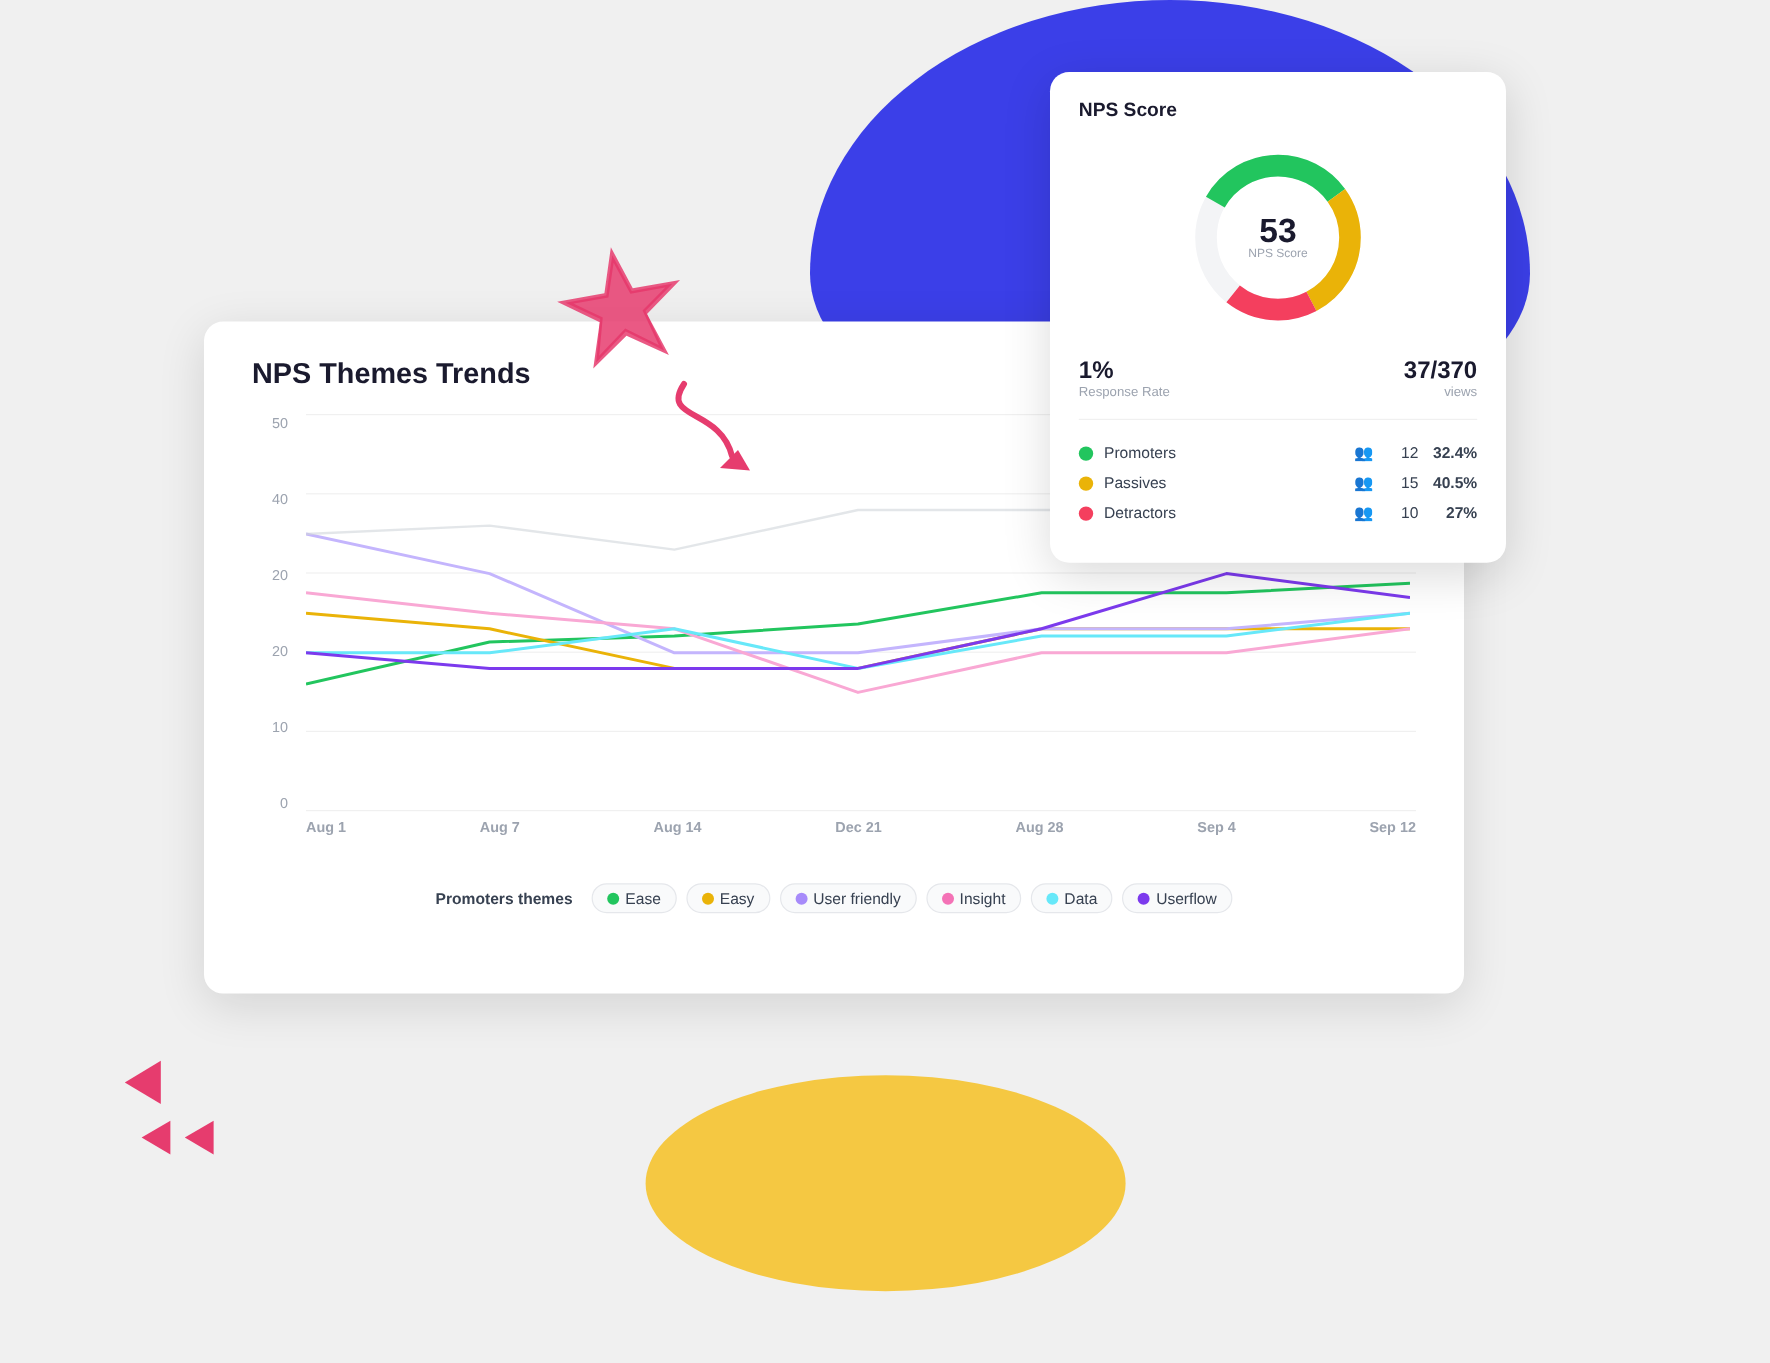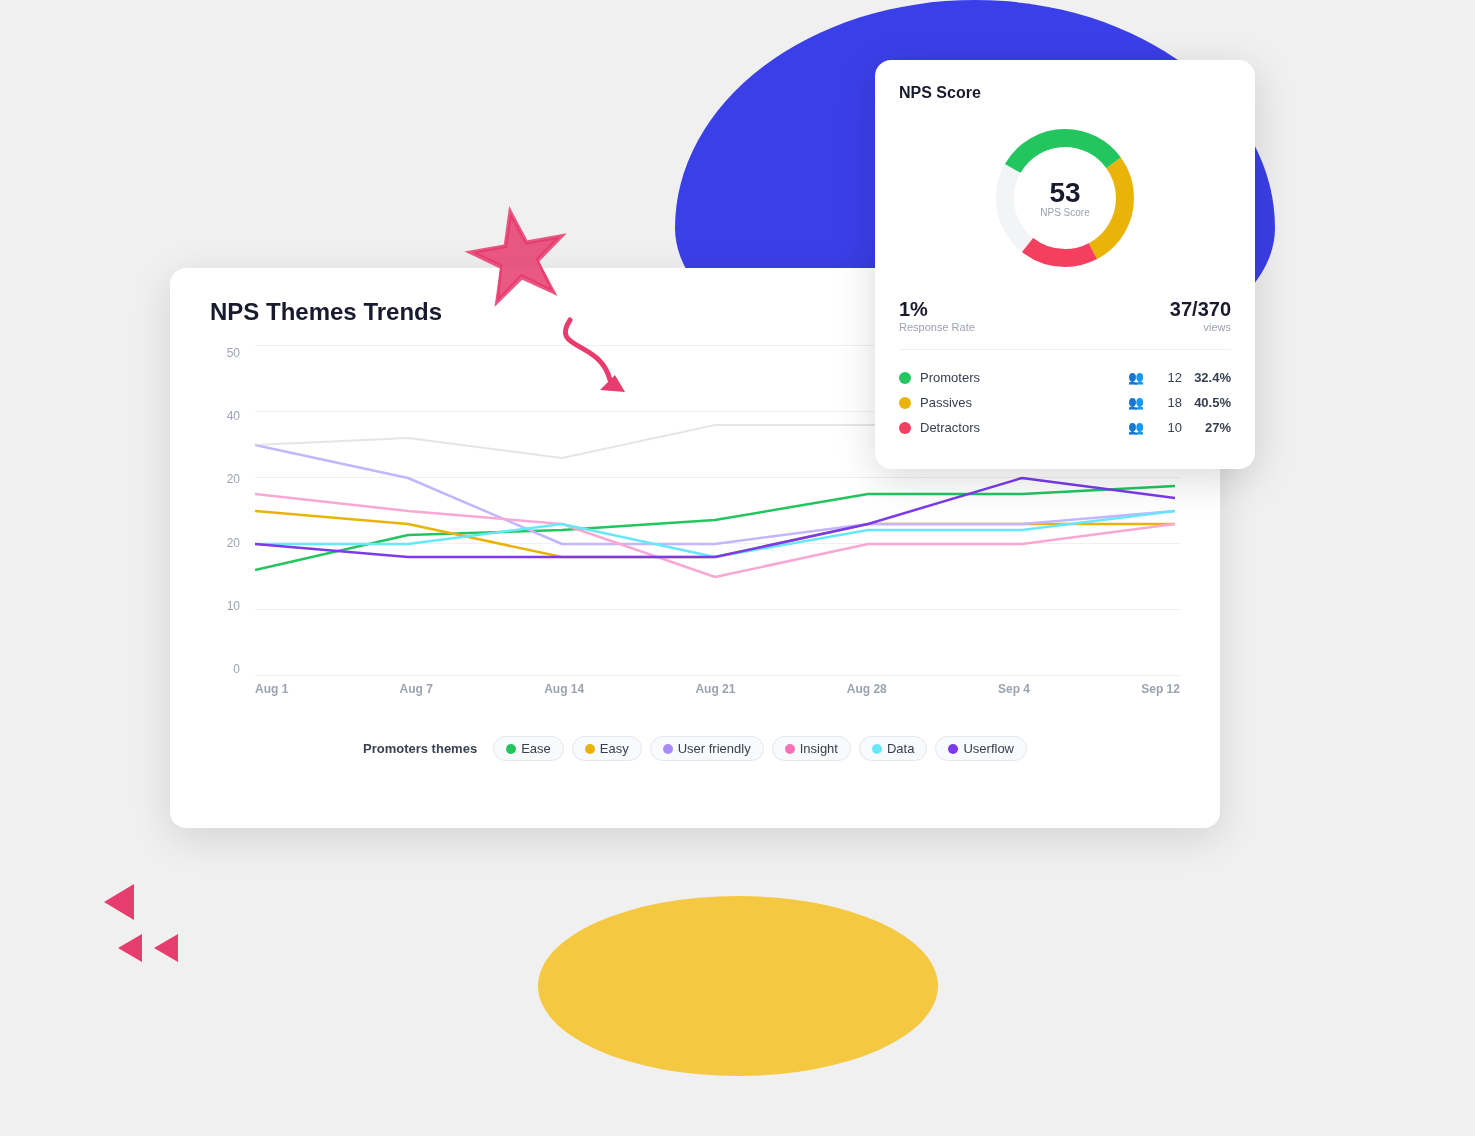--- a/index.html
+++ b/index.html
@@ -373,21 +373,21 @@
       <span class="nps-name">Promoters</span>
       <span class="nps-icon">👥</span>
       <span class="nps-count">12</span>
       <span class="nps-percent">32.4%</span>
     </div>
 
     <div class="nps-row">
       <div class="nps-dot" style="background:#eab308"></div>
       <span class="nps-name">Passives</span>
       <span class="nps-icon">👥</span>
-      <span class="nps-count">18</span>
+      <span class="nps-count">15</span>
       <span class="nps-percent">40.5%</span>
     </div>
 
     <div class="nps-row">
       <div class="nps-dot" style="background:#f43f5e"></div>
       <span class="nps-name">Detractors</span>
       <span class="nps-icon">👥</span>
       <span class="nps-count">10</span>
       <span class="nps-percent">27%</span>
     </div>
@@ -431,21 +431,21 @@
 
       <polyline points="0,198 153,211 307,211 460,211 613,178 767,132 920,152" fill="none" stroke="#7c3aed" stroke-width="2.5" stroke-linejoin="round"></polyline>
 
       <polyline points="0,99 153,92 307,112 460,79 613,79 767,79 920,92" fill="none" stroke="#d1d5db" stroke-width="2" stroke-linejoin="round" opacity="0.6"></polyline>
     </svg>
 
     <div class="x-axis">
       <span class="x-label">Aug 1</span>
       <span class="x-label">Aug 7</span>
       <span class="x-label">Aug 14</span>
-      <span class="x-label">Aug 21</span>
+      <span class="x-label">Dec 21</span>
       <span class="x-label">Aug 28</span>
       <span class="x-label">Sep 4</span>
       <span class="x-label">Sep 12</span>
     </div>
   </div>
 
   <div class="legend">
     <span class="legend-label">Promoters themes</span>
 
     <div class="legend-item">

